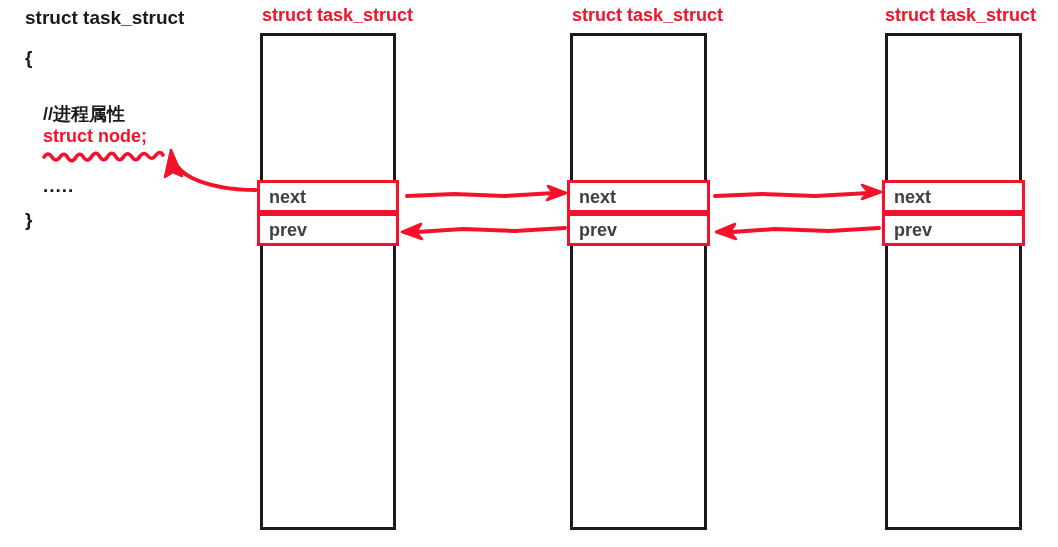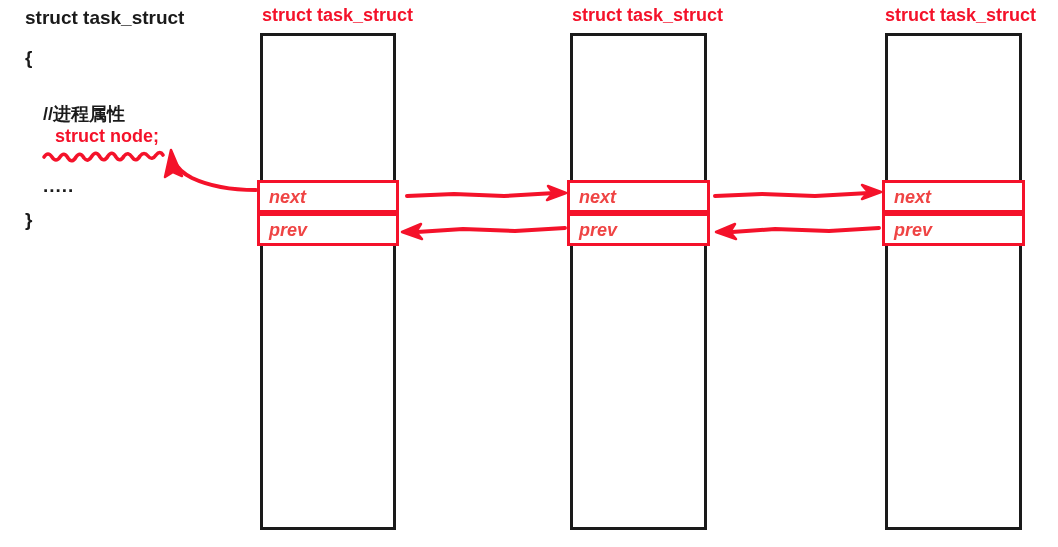--- a/index.html
+++ b/index.html
@@ -26,21 +26,21 @@
     font-weight: bold;
     white-space: nowrap;
     line-height: 1;
   }
   .code-black { color: #1a1a1a; }
   .code-red   { color: #f4122a; }
 
   #code-title   { left: 8px;  top: 8px;   font-size: 19px; }
   #code-open    { left: 8px;  top: 48px;  font-size: 19px; }
   #code-comment { left: 26px; top: 105px;  font-size: 18px; }
-  #code-node    { left: 38px; top: 127px; font-size: 18px; }
+  #code-node    { left: 26px; top: 127px; font-size: 18px; }
   #code-dots    { left: 26px; top: 176px; font-size: 19px; letter-spacing: 1px; }
   #code-close   { left: 8px;  top: 210px; font-size: 19px; }
 
   
   .struct-title {
     position: absolute;
     top: 6px;
     font-size: 18px;
     font-weight: bold;
     color: #f4122a;
@@ -54,27 +54,26 @@
     border: 3px solid #1a1a1a;
     box-sizing: border-box;
     background: #ffffff;
   }
   .field-cell {
     position: absolute;
     height: 33px;
     border: 3px solid #f4122a;
     box-sizing: border-box;
     background: #ffffff;
-    color: #ef4444;
+    color: #404040;
     font-size: 18px;
     font-weight: bold;
     line-height: 28px;
     padding-left: 9px;
     white-space: nowrap;
-    font-style: italic;
   }
 
   
   #title-1 { left: 245px; }
   #box-1   { left: 243px; width: 136px; }
   #cell-1-next { left: 240px; top: 180px; width: 142px; }
   #cell-1-prev { left: 240px; top: 213px; width: 142px; }
 
   
   #title-2 { left: 555px; }

